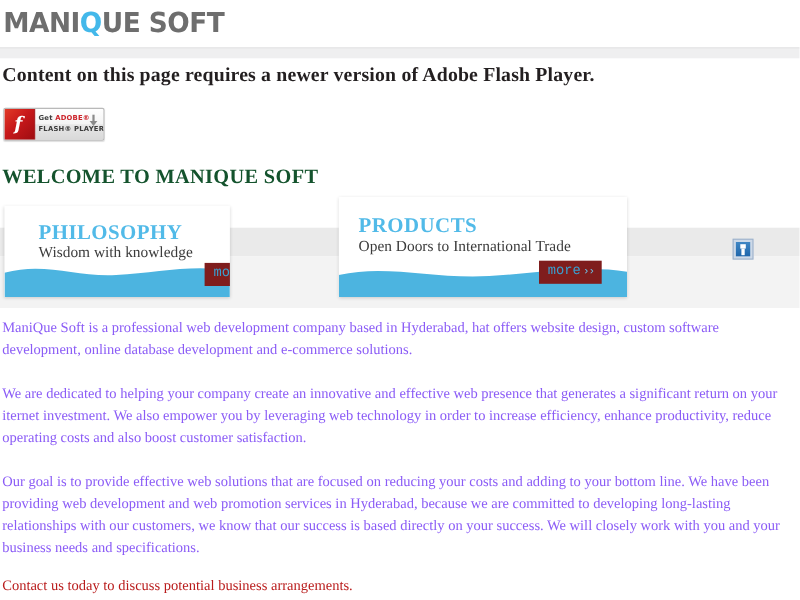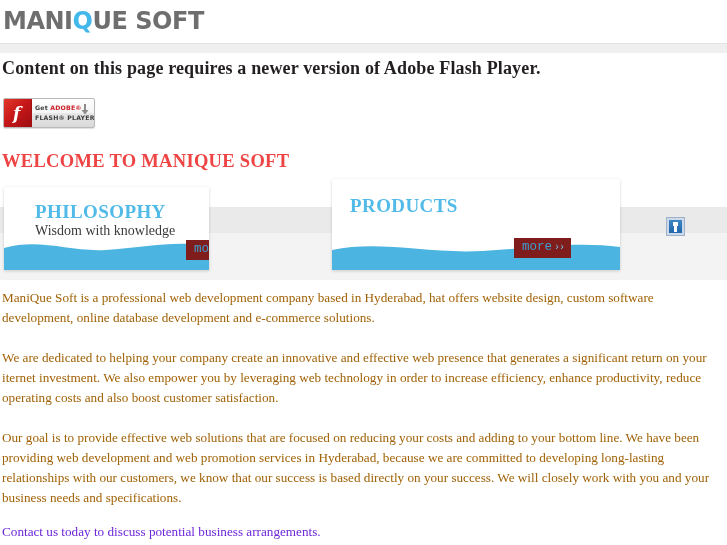--- a/index.html
+++ b/index.html
@@ -119,21 +119,21 @@
   }
 
   
   .welcome {
     position: absolute;
     left: 2px;
     top: 151px;
     font-family: "Liberation Serif", serif;
     font-weight: bold;
     font-size: 18.5px;
-    color: #ef4444;
+    color: #14532d;
     letter-spacing: 0.3px;
   }
 
   
   .banner-band {
     position: absolute;
     left: 0;
     top: 207px;
     width: 727px;
     height: 26px;
@@ -155,25 +155,24 @@
     box-shadow: 0 1px 3px rgba(0,0,0,0.17);
     overflow: hidden;
   }
   .card.philosophy {
     left: 4px;
     top: 187px;
     width: 205px;
     height: 83px;
   }
   .card.products {
-    left: 332px;
+    left: 308px;
     top: 179px;
     width: 262px;
     height: 91px;
-    padding-left: 26px;
   }
   .card .title {
     position: absolute;
     font-family: "Liberation Serif", serif;
     font-weight: bold;
     color: #51bae8;
     letter-spacing: 0.4px;
     white-space: nowrap;
   }
   .card.philosophy .title {
@@ -263,37 +262,37 @@
 
   
   .body-copy {
     position: absolute;
     left: 2px;
     top: 288px;
     width: 721px;
     font-family: "Liberation Serif", serif;
     font-size: 13.2px;
     line-height: 20px;
-    color: #a16207;
+    color: #8b5cf6;
     text-align: left;
   }
   .body-copy p {
     margin: 0 0 20px 0;
   }
   .body-copy p.last {
     margin-bottom: 16px;
   }
   .contact-line {
     position: absolute;
     left: 2px;
     top: 522px;
     font-family: "Liberation Serif", serif;
     font-size: 13.2px;
     line-height: 20px;
-    color: #6d28d9;
+    color: #b91c1c;
     text-align: right;
   }
 </style>
 </head>
 <body>
 
 <div class="header">
   <div class="logo"><span>MANI</span><span class="q">Q</span><span>UE SOFT</span></div>
 </div>
 <div class="header-rule"></div>
@@ -329,20 +328,21 @@
   <div class="more-btn"><span>more</span><span class="chev">››</span></div>
 </div>
 
 <div class="card products">
   <div class="wave">
     <svg width="100%" height="32" viewBox="0 0 226 32" preserveAspectRatio="none" aria-hidden="true">
       <path d="M0,12 C38,2 74,16 118,13 C158,10 192,3 226,9 L226,32 L0,32 Z" fill="#4cb4e0"></path>
     </svg>
   </div>
   <div class="title">PRODUCTS</div>
+  <div class="subtitle">Open Doors to International Trade</div>
   <div class="more-btn"><span>more</span><span class="chev">››</span></div>
 </div>
 
 <div class="plugin-icon">
   <div class="inner"></div>
 </div>
 
 <div class="body-copy">
   <p>ManiQue Soft is a professional web development company based in Hyderabad, hat offers website design, custom software development, online database development and e-commerce solutions.</p>
   <p>We are dedicated to helping your company create an innovative and effective web presence that generates a significant return on your iternet investment. We also empower you by leveraging web technology in order to increase efficiency, enhance productivity, reduce operating costs and also boost customer satisfaction.</p>

